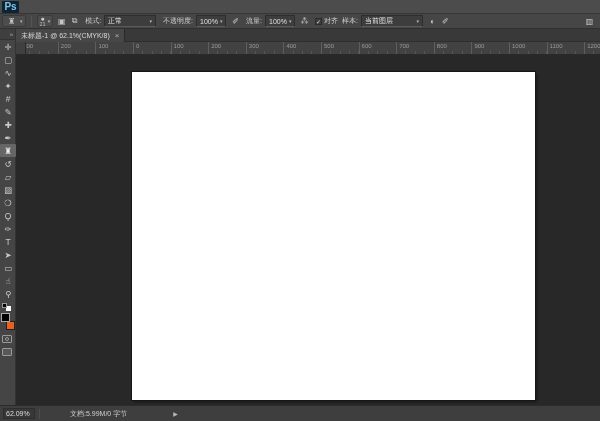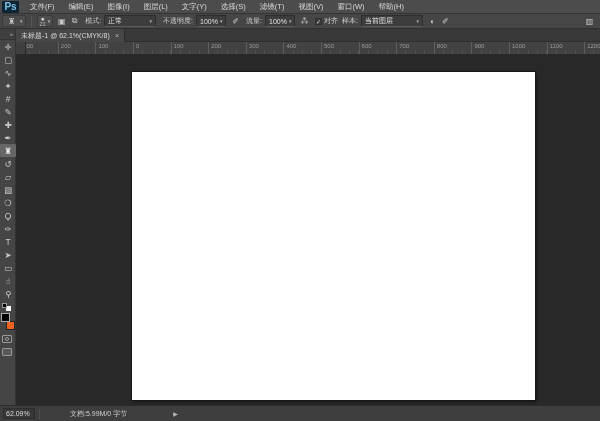--- a/index.html
+++ b/index.html
@@ -97,32 +97,20 @@
            display:flex;align-items:center;padding-left:2px;color:#ddd;}
   .sdiv{width:1px;height:10px;background:#303030;border-right:1px solid #4e4e4e;margin:0 4px;}
   .docinfo{margin-left:26px;white-space:nowrap;}
   .smenu{margin-left:46px;font-size:6px;color:#b8b8b8;}
 </style>
 </head>
 <body>
 
 <div class="menubar">
   <div class="pslogo">Ps</div>
-  <div style="display:flex">
-      <div class="menu-item">文件(F)</div>
-      <div class="menu-item">编辑(E)</div>
-      <div class="menu-item">图像(I)</div>
-      <div class="menu-item">图层(L)</div>
-      <div class="menu-item">文字(Y)</div>
-      <div class="menu-item">选择(S)</div>
-      <div class="menu-item">滤镜(T)</div>
-      <div class="menu-item">视图(V)</div>
-      <div class="menu-item">窗口(W)</div>
-      <div class="menu-item">帮助(H)</div>
-    </div>
 </div>
 
 <div class="optsbar">
   <div class="opt-btn">
     <span class="opt-icon">♜</span>
     <span class="caret">▾</span>
   </div>
   <div class="vsep"></div>
   <div class="opt-btn">
     <span style="display:flex;flex-direction:column;align-items:center">

